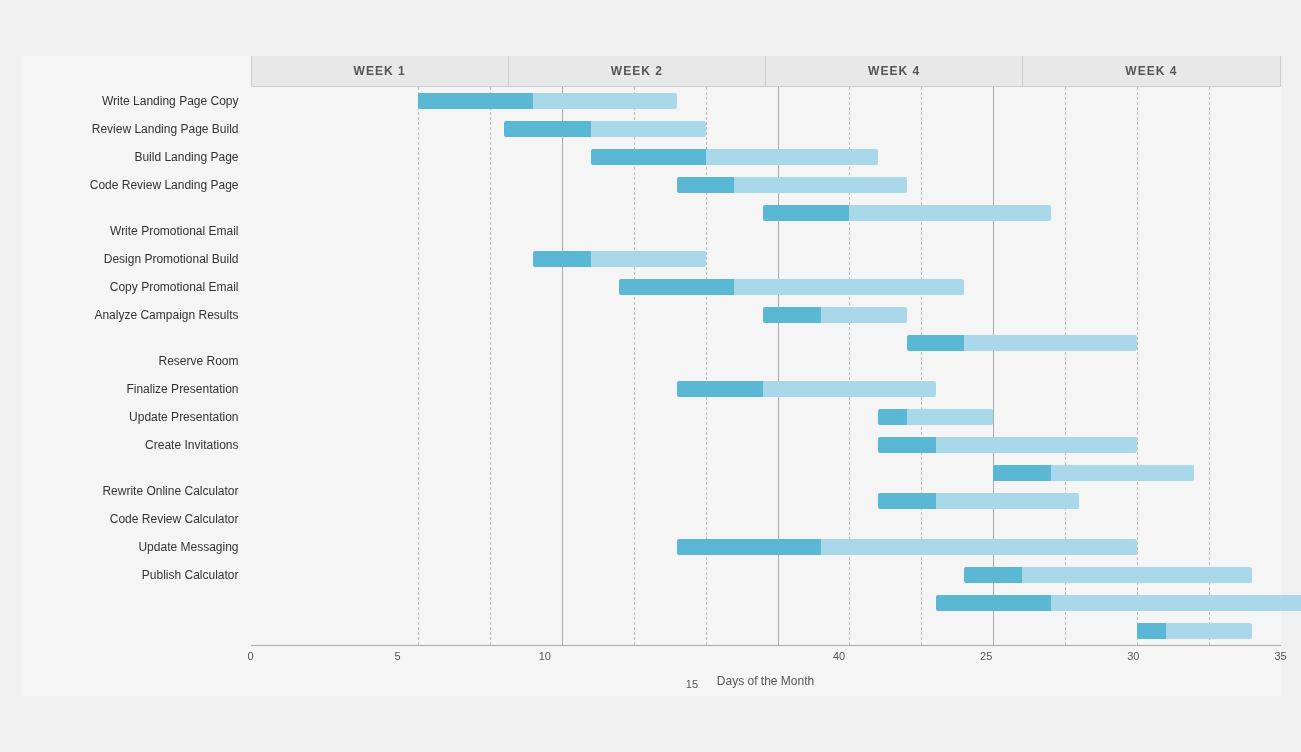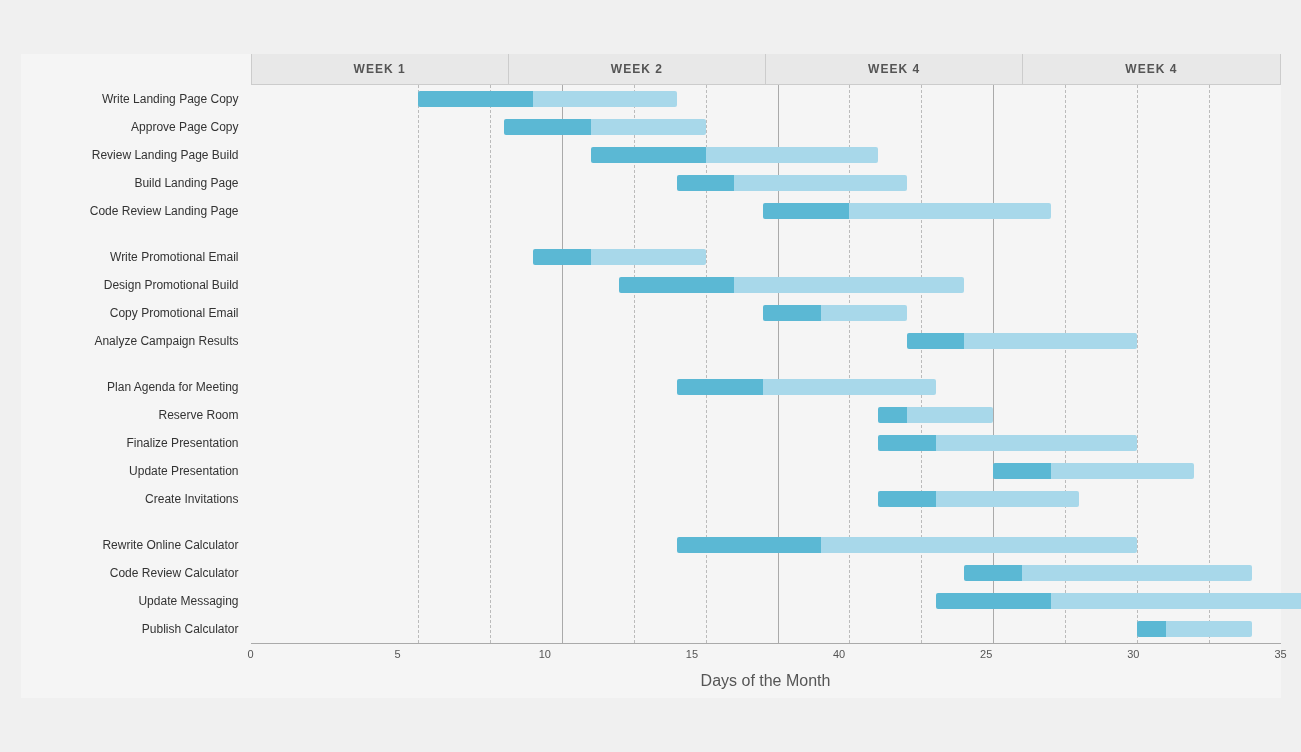--- a/index.html
+++ b/index.html
@@ -123,52 +123,50 @@
     }
     .x-label {
       position: absolute;
       font-size: 11px;
       color: #555;
       transform: translateX(-50%);
     }
     .x-axis-title {
       text-align: center;
       margin-left: 230px;
-      font-size: 16px;
+      font-size: 12px;
       color: #555;
       padding: 4px 0 8px 0;
     }
   </style>
 </head>
 <body>
 
 <div class="chart-container">
 
   <div class="week-header">
     <div class="week-label">WEEK 1</div>
     <div class="week-label">WEEK 2</div>
     <div class="week-label">WEEK 4</div>
     <div class="week-label">WEEK 4</div>
   </div>
 
   <div class="chart-body">
 
     <div class="task-labels" id="task-labels">
         <div class="task-label">Write Landing Page Copy</div>
-        <div class="task-label">Approve Page Copy</div>
         <div class="task-label">Review Landing Page Build</div>
         <div class="task-label">Build Landing Page</div>
         <div class="task-label">Code Review Landing Page</div>
         <div class="task-label group-gap"></div>
         <div class="task-label">Write Promotional Email</div>
         <div class="task-label">Design Promotional Build</div>
         <div class="task-label">Copy Promotional Email</div>
         <div class="task-label">Analyze Campaign Results</div>
         <div class="task-label group-gap"></div>
-        <div class="task-label">Plan Agenda for Meeting</div>
         <div class="task-label">Reserve Room</div>
         <div class="task-label">Finalize Presentation</div>
         <div class="task-label">Update Presentation</div>
         <div class="task-label">Create Invitations</div>
         <div class="task-label group-gap"></div>
         <div class="task-label">Rewrite Online Calculator</div>
         <div class="task-label">Code Review Calculator</div>
         <div class="task-label">Update Messaging</div>
         <div class="task-label">Publish Calculator</div>
       </div>
@@ -302,21 +300,21 @@
           </div>
         </div>
     </div>
   </div>
 
   <div class="x-axis">
     <div class="x-axis-inner" id="x-axis-inner">
         <div class="x-label" style="left: 0%;">0</div>
         <div class="x-label" style="left: 14.29%;">5</div>
         <div class="x-label" style="left: 28.57%;">10</div>
-        <div class="x-label" style="left: 42.86%;">15</div>
+        <div class="x-label" style="left: 42.86%; margin-top: 28px;">15</div>
         <div class="x-label" style="left: 57.14%;">40</div>
         <div class="x-label" style="left: 71.43%; text-align: right;">25</div>
         <div class="x-label" style="left: 85.71%;">30</div>
         <div class="x-label" style="left: 100%;">35</div>
       </div>
   </div>
   <div class="x-axis-title">Days of the Month</div>
 </div>
 
 </body></html>

